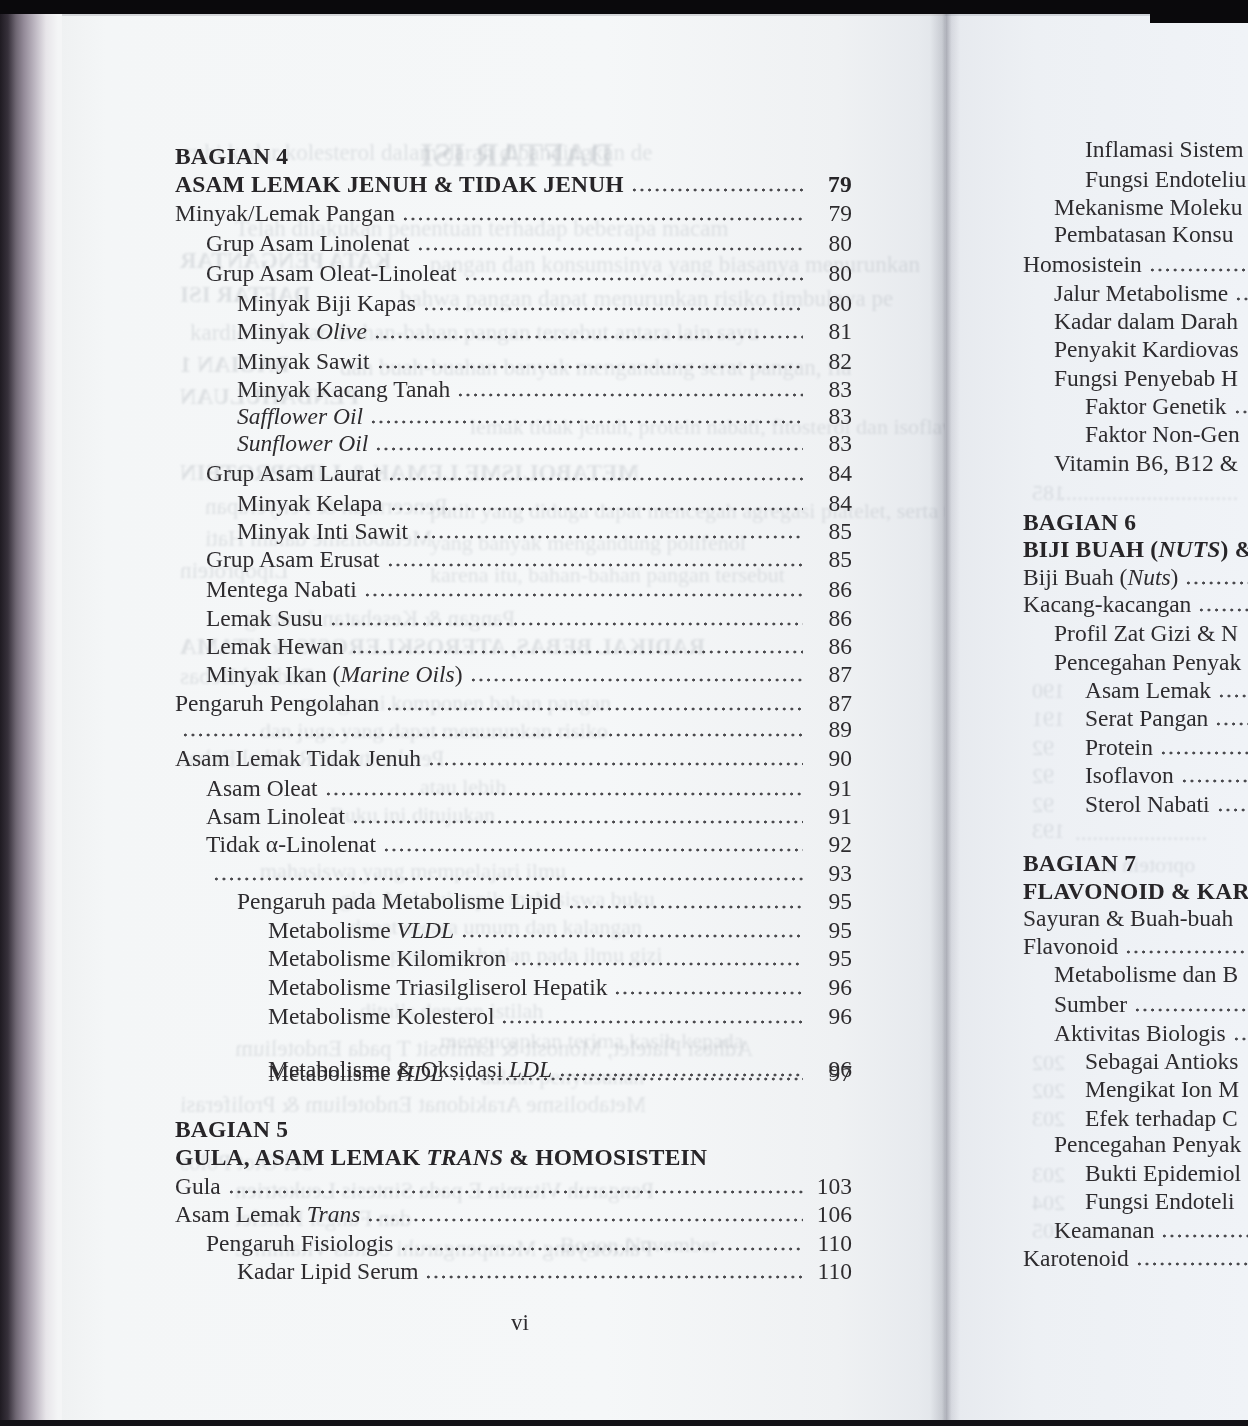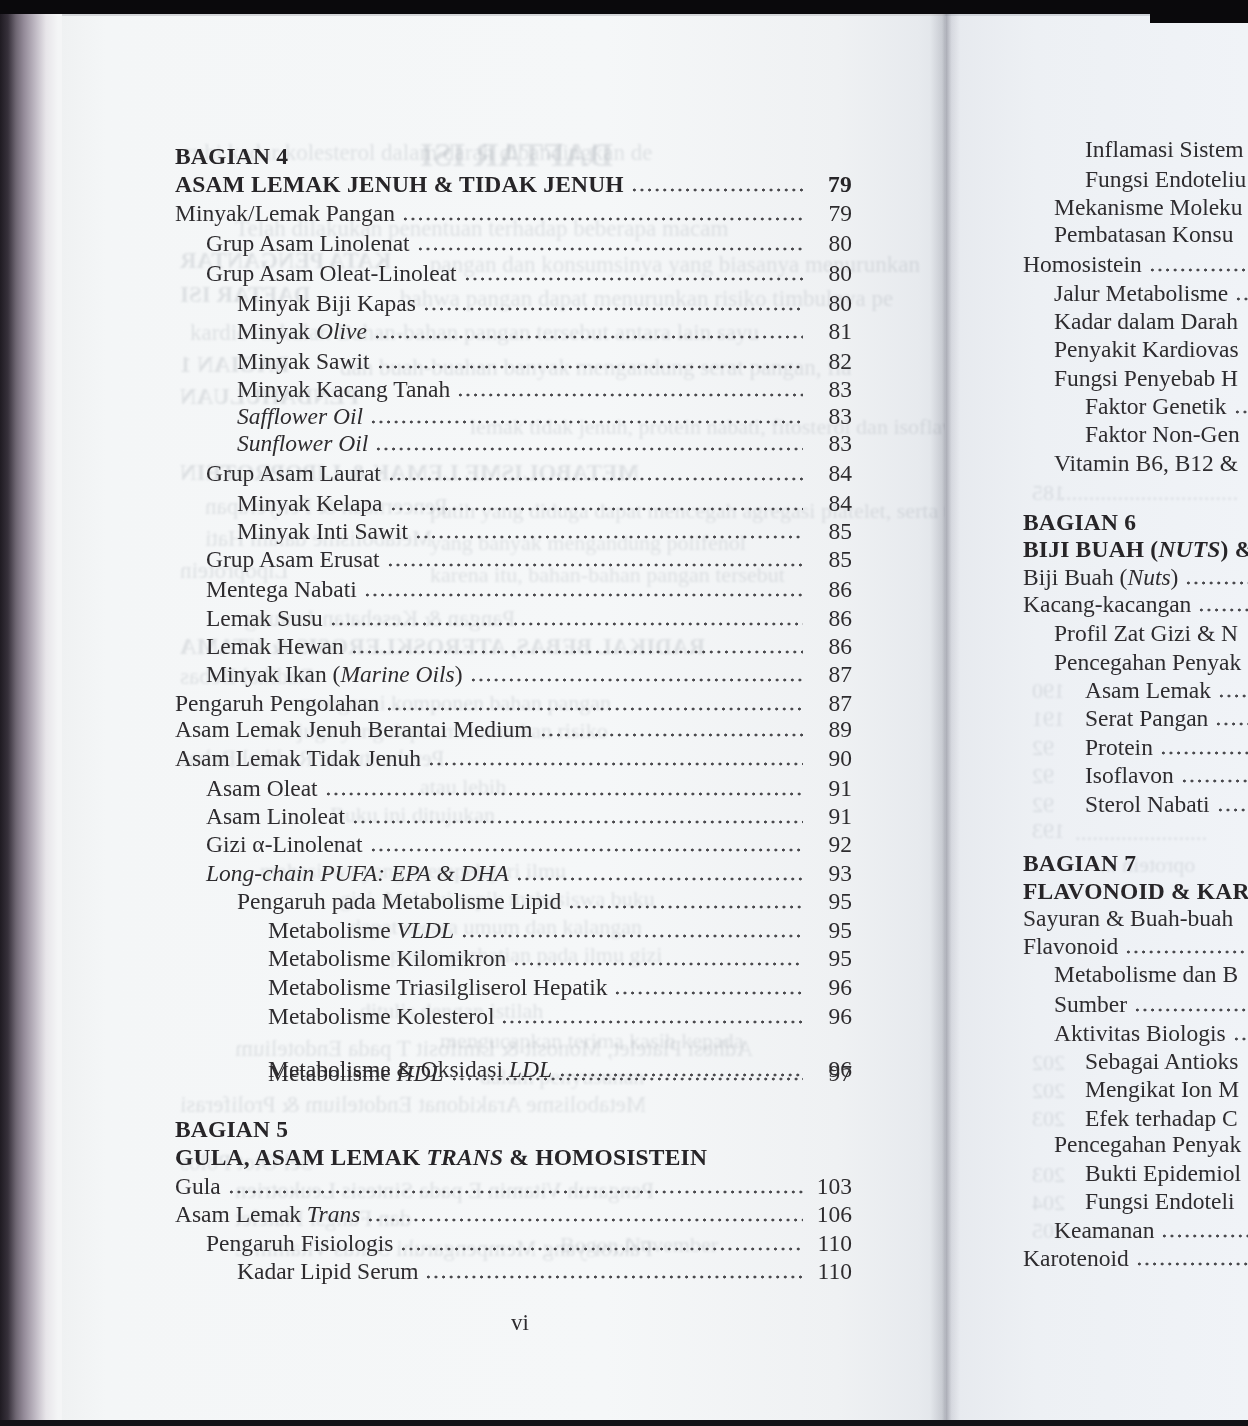--- a/index.html
+++ b/index.html
@@ -197,46 +197,44 @@
           <span class="lbl"><span>Minyak Ikan (</span><i>Marine Oils</i><span>)</span></span>
           <span class="leader"></span>
           <span class="pg">87</span>
         </div>
         <div class="toc-row" style="left: 123px; top: 674px; width: 677px;">
           <span class="lbl"><span>Pengaruh Pengolahan</span></span>
           <span class="leader"></span>
           <span class="pg">87</span>
         </div>
         <div class="toc-row" style="left: 123px; top: 700px; width: 677px;">
-          <span class="lbl"><span>Asam Lemak Jenuh Berantai Medium</span></span>
           <span class="leader"></span>
           <span class="pg">89</span>
         </div>
         <div class="toc-row" style="left: 123px; top: 729px; width: 677px;">
           <span class="lbl"><span>Asam Lemak Tidak Jenuh</span></span>
           <span class="leader"></span>
           <span class="pg">90</span>
         </div>
         <div class="toc-row" style="left: 154px; top: 759px; width: 646px;">
           <span class="lbl"><span>Asam Oleat</span></span>
           <span class="leader"></span>
           <span class="pg">91</span>
         </div>
         <div class="toc-row" style="left: 154px; top: 787px; width: 646px;">
           <span class="lbl"><span>Asam Linoleat</span></span>
           <span class="leader"></span>
           <span class="pg">91</span>
         </div>
         <div class="toc-row" style="left: 154px; top: 815px; width: 646px;">
-          <span class="lbl"><span>Gizi α-Linolenat</span></span>
+          <span class="lbl"><span>Tidak α-Linolenat</span></span>
           <span class="leader"></span>
           <span class="pg">92</span>
         </div>
         <div class="toc-row" style="left: 154px; top: 844px; width: 646px;">
-          <span class="lbl"><i>Long-chain PUFA: EPA &amp; DHA</i></span>
           <span class="leader"></span>
           <span class="pg">93</span>
         </div>
         <div class="toc-row" style="left: 185px; top: 872px; width: 615px;">
           <span class="lbl"><span>Pengaruh pada Metabolisme Lipid</span></span>
           <span class="leader"></span>
           <span class="pg">95</span>
         </div>
         <div class="toc-row" style="left: 216px; top: 901px; width: 584px;">
           <span class="lbl"><span>Metabolisme </span><i>VLDL</i></span>

